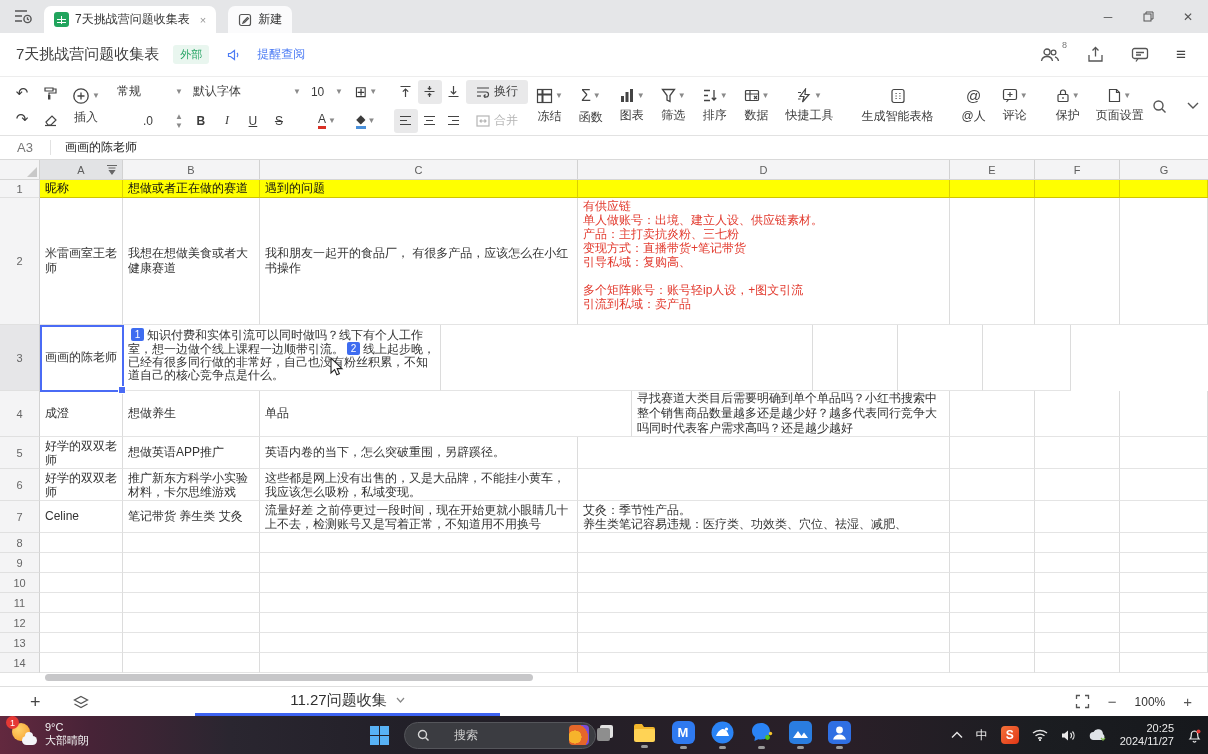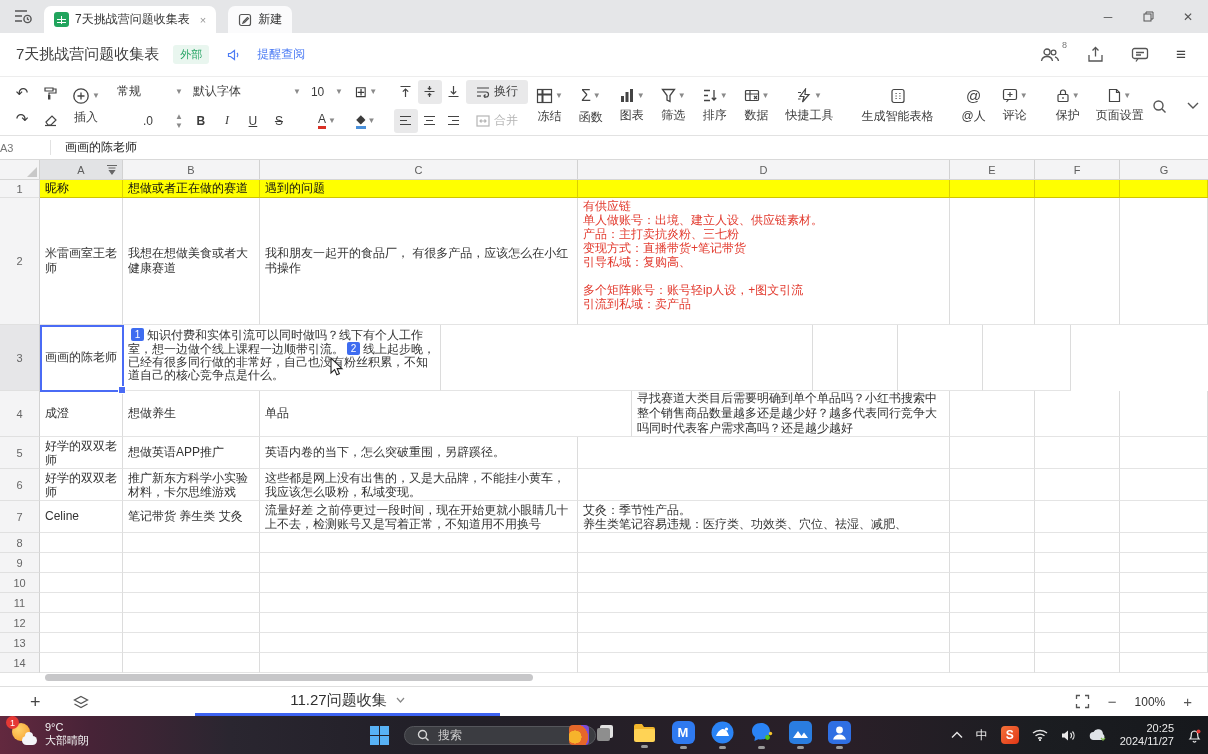--- a/index.html
+++ b/index.html
@@ -38,21 +38,21 @@
 .selbox{display:flex;align-items:center;justify-content:space-between;border:1px solid transparent;color:#3c3c3c;padding:0 4px;height:24px;cursor:pointer}
 .tbtn{display:flex;align-items:center;justify-content:center;height:24px;color:#3c3c3c;cursor:pointer;border-radius:3px}
 .tbtn.on{background:#e9e9ea}
 .grayed{color:#b5b5b5}
 .vsep{width:1px;height:40px;background:#e7e7e7;margin:0 6px}
 .tb-right{margin-left:auto;display:flex;align-items:center;gap:20px;margin-right:10px;color:#555}
 .uline-red{border-bottom:3px solid #d93025;line-height:13px}
 .fillglyph{border-bottom:3px solid #4a90d9;line-height:13px}
 
 .fxbar{position:absolute;top:136px;left:0;right:0;height:24px;background:#fff;border-bottom:1px solid #d9d9d9;display:flex;align-items:center}
-.cellref{width:50px;font-size:11px;color:#777}
+.cellref{width:50px;text-align:center;font-size:13px;color:#777}
 .fxsep{width:1px;height:15px;background:#e2e2e2}
 .fxval{padding-left:14px;font-size:12px;color:#222}
 
 .grid{position:absolute;top:160px;left:0;width:1208px;height:526px;background:#fff}
 .ghead{display:flex;height:20px;background:#f4f4f5;border-bottom:1px solid #d6d6d6}
 .gh{border-right:1px solid #d2d2d2;display:flex;align-items:center;justify-content:center;font-size:11px;color:#5e5e5e;position:relative;cursor:pointer}
 .gh.sel{background:#e2e3e5}
 .corner{cursor:pointer}
 .corner:after{content:"";position:absolute;right:2px;bottom:2px;border-left:10px solid transparent;border-bottom:10px solid #c8c8c8}
 .cw0{width:40px}.cwA{width:83px}.cwB{width:137px}.cwC{width:318px}.cwD{width:372px}.cwE{width:85px}.cwF{width:85px}.cwG{width:88px}
@@ -82,21 +82,21 @@
 .taskbar{position:absolute;top:716px;left:0;right:0;height:38px;background:linear-gradient(90deg,#63293f 0px,#472337 90px,#2a2630 230px,#211f27 430px,#2a1f28 840px,#1b1d21 1040px,#16181c 1208px)}
 .weather{position:absolute;left:10px;top:4px;display:flex;align-items:center;gap:8px;color:#f2f2f2;cursor:pointer}
 .wicon{position:relative;width:27px;height:27px}
 .wsun{position:absolute;left:2px;top:3px;width:18px;height:18px;border-radius:50%;background:radial-gradient(circle at 35% 35%,#ffd36b,#f59a27)}
 .wcloud{position:absolute;right:0px;bottom:2px;width:15px;height:9px;border-radius:6px;background:#f4f6f8}
 .wcloud:before{content:"";position:absolute;left:3px;top:-4px;width:8px;height:8px;border-radius:50%;background:#f4f6f8}
 .wbadge{position:absolute;left:-4px;top:-4px;width:13px;height:13px;border-radius:50%;background:#e53935;color:#fff;font-size:9px;display:flex;align-items:center;justify-content:center}
 .wtxt{display:flex;flex-direction:column;line-height:13px;font-size:11px}
 .tb-center{position:absolute;left:366px;top:0;height:38px;display:flex;align-items:center;gap:12px}
 .startbtn{width:26px;height:26px;display:flex;align-items:center;justify-content:center;cursor:pointer}
-.searchpill{width:192px;height:19px;border-radius:14px;background:#3b3c41;border:1px solid #55565b;display:flex;align-items:center;padding:0 6px 0 12px;gap:8px;color:#d8d8d8;cursor:pointer}
+.searchpill{width:192px;height:27px;border-radius:14px;background:#3b3c41;border:1px solid #55565b;display:flex;align-items:center;padding:0 6px 0 12px;gap:24px;color:#d8d8d8;cursor:pointer}
 .searchpill .sph{font-size:12px;color:#cfcfcf;flex:1}
 .dailyicon{width:20px;height:20px;border-radius:4px;background:radial-gradient(circle at 30% 60%,#f7b32b 0 35%,#e4672a 36% 70%,#7d4bd6 71% 100%)}
 .tbicons{position:absolute;left:592px;top:0;height:38px;display:flex;align-items:center;gap:13px}
 .tbi{width:26px;height:30px;display:flex;flex-direction:column;align-items:center;justify-content:center;gap:2px;cursor:pointer}
 .runline{width:7px;height:3px;border-radius:2px;background:#9a9a9a}
 .nol{width:7px;height:3px}
 .appsq{width:23px;height:23px;border-radius:6px;display:flex;align-items:center;justify-content:center;color:#fff;font-weight:bold;font-size:13px}
 .tray{position:absolute;right:6px;top:0;height:38px;display:flex;align-items:center;gap:13px;color:#ececec}
 .trayic{cursor:pointer;display:flex;align-items:center;justify-content:center}
 .ime{font-size:12px}

